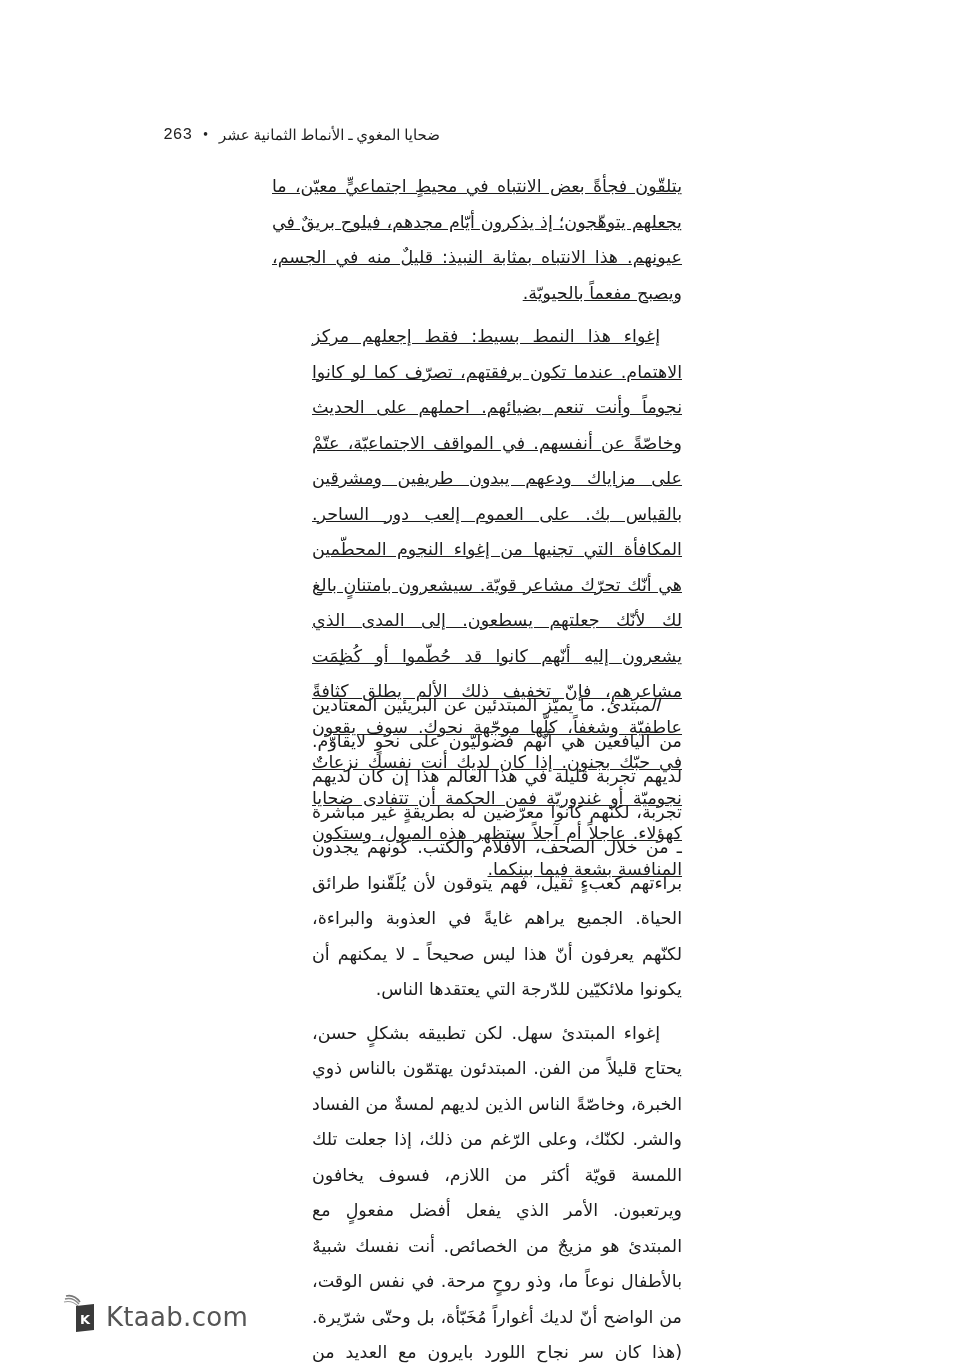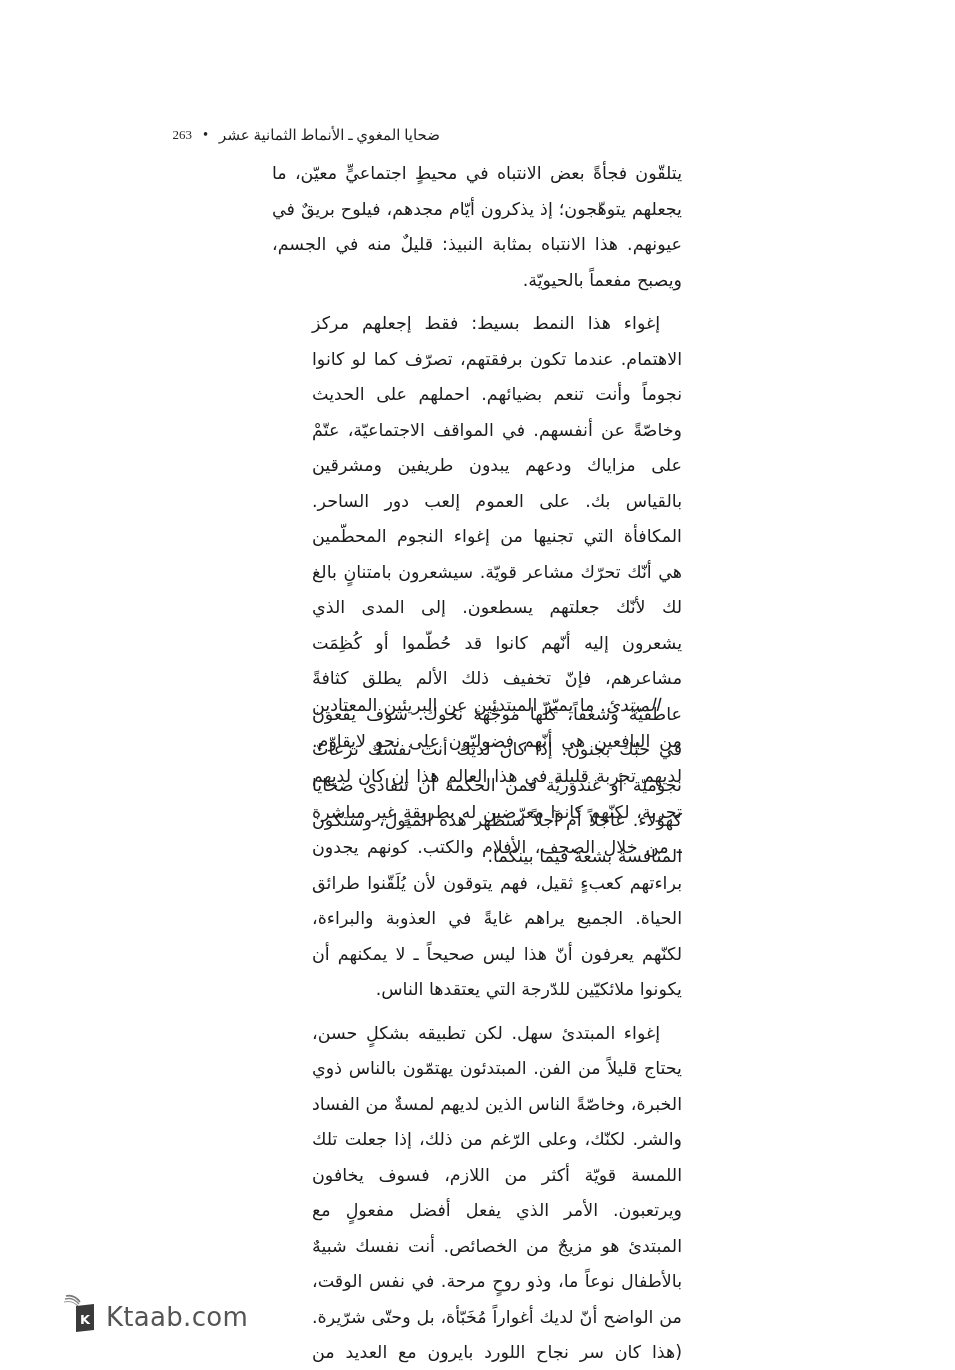--- a/index.html
+++ b/index.html
@@ -7,32 +7,32 @@
     width: 955px; height: 1370px; position: relative; overflow: hidden;
     font-family: "DejaVu Serif", "Liberation Serif", serif; color: #1a1a1a;
   }
   .running-head {
     position: absolute; top: 120px; left: 100px; width: 340px; height: 30px;
     direction: rtl; display: flex; align-items: center; gap: 10px;
     font-size: 15px; color: #222;
   }
   .running-head .title { font-family: Liberation Serif, serif; }
   .running-head .bullet { font-size: 12px; }
-  .running-head .page-num { font-family: Liberation Serif, serif; font-size: 13px; }
+  .running-head .page-num { font-family: Liberation Mono, monospace; font-size: 16px; }
   .text-block {
     position: absolute; left: 272px; width: 410px;
     direction: rtl; text-align: justify; text-align-last: right;
     font-family: "DejaVu Sans", sans-serif;
     font-size: 17.5px; line-height: 35.5px; color: #1c1c1c;
   }
   .text-block p { margin: 0; }
   .text-block p.indent { text-indent: 22px; margin-top: 8px; margin-left: 40px; }
   .text-block p.cont { text-indent: 0; }
   .text-block em { font-style: italic; }
-  #block1 { top: 156px; }
+  #block1 { top: 169px; text-decoration: underline; }
   #block2 { top: 680px; }
   .logo {
     position: absolute; left: 62px; top: 1290px; display: flex; align-items: center; gap: 10px;
   }
   .logo .book {
     width: 34px; height: 38px; position: relative;
   }
   .logo .brand {
     font-family: "DejaVu Sans", sans-serif; font-size: 26px; color: #555; letter-spacing: 0.3px; margin-top: 12px;
   }

